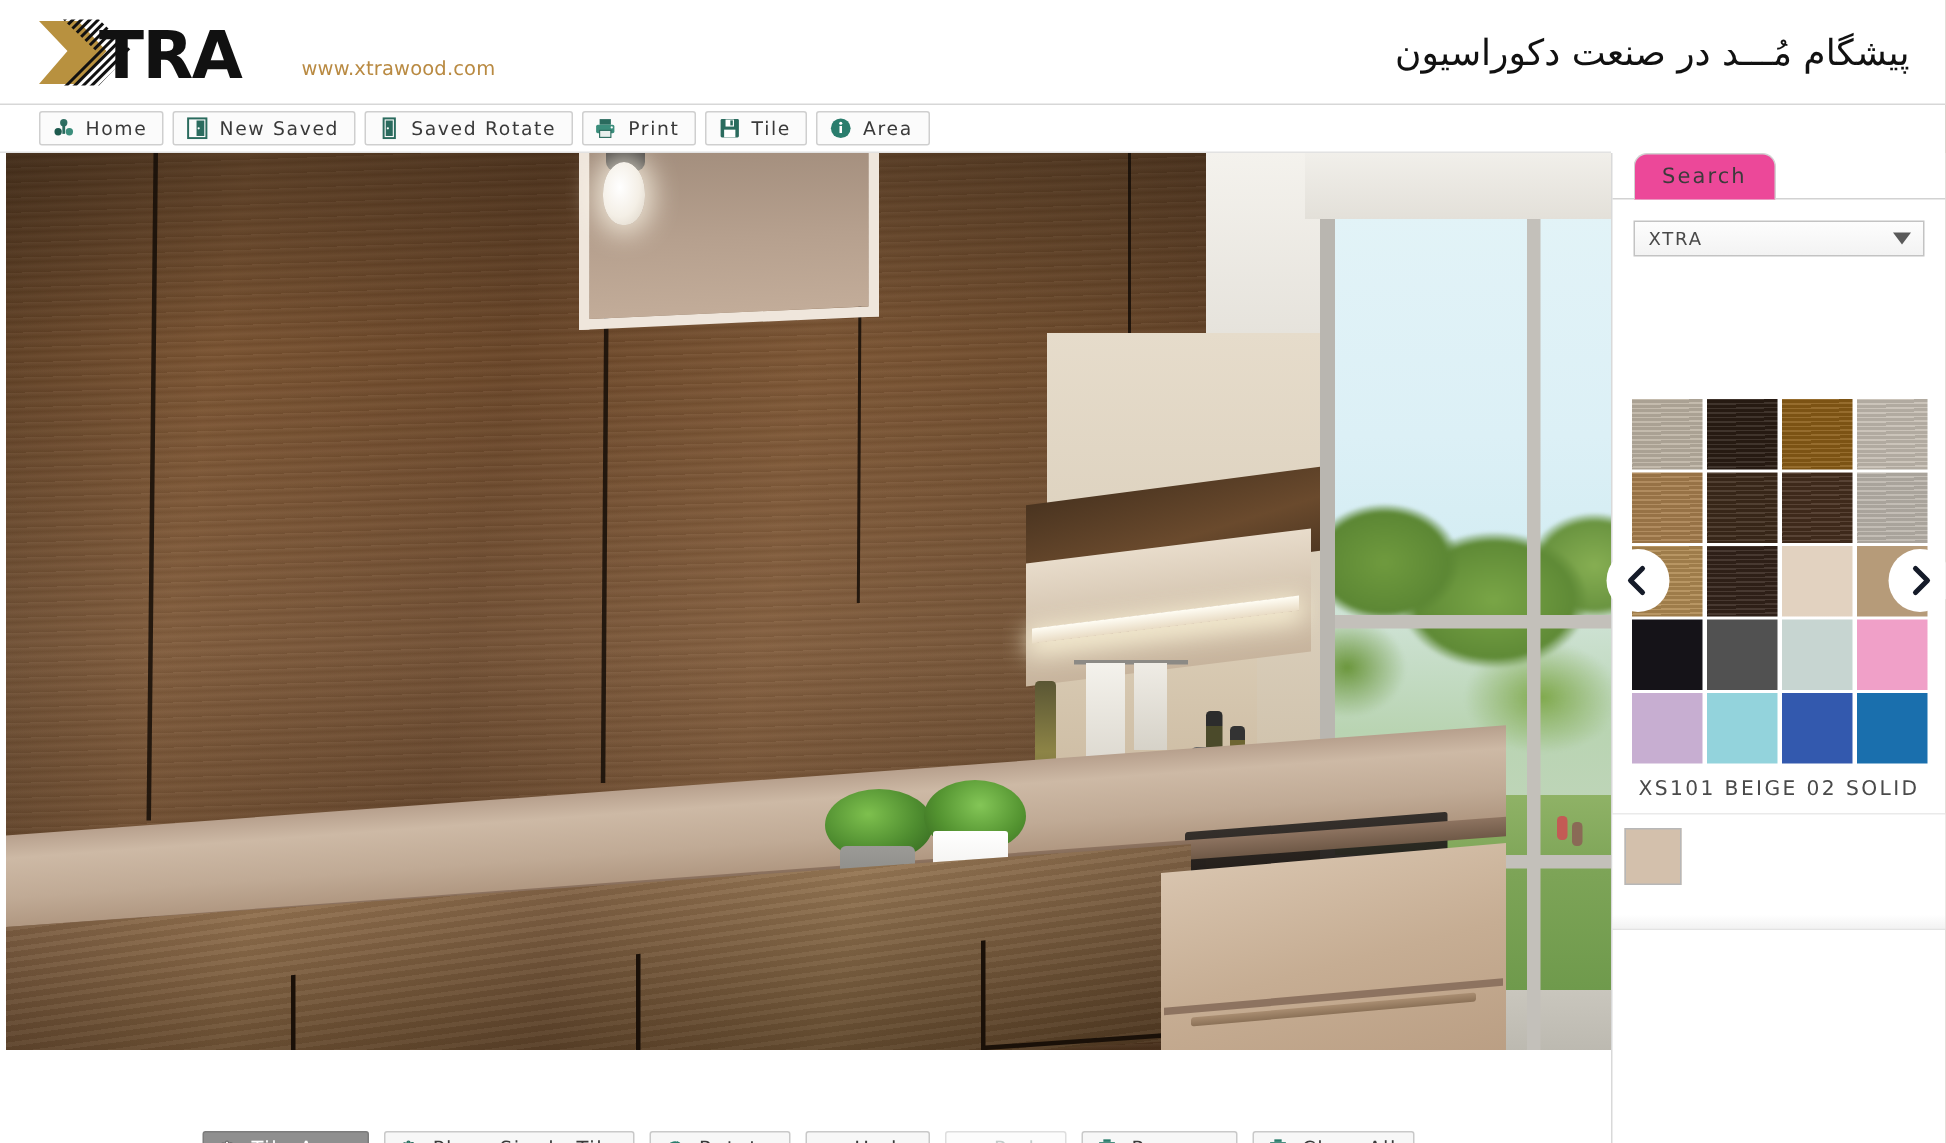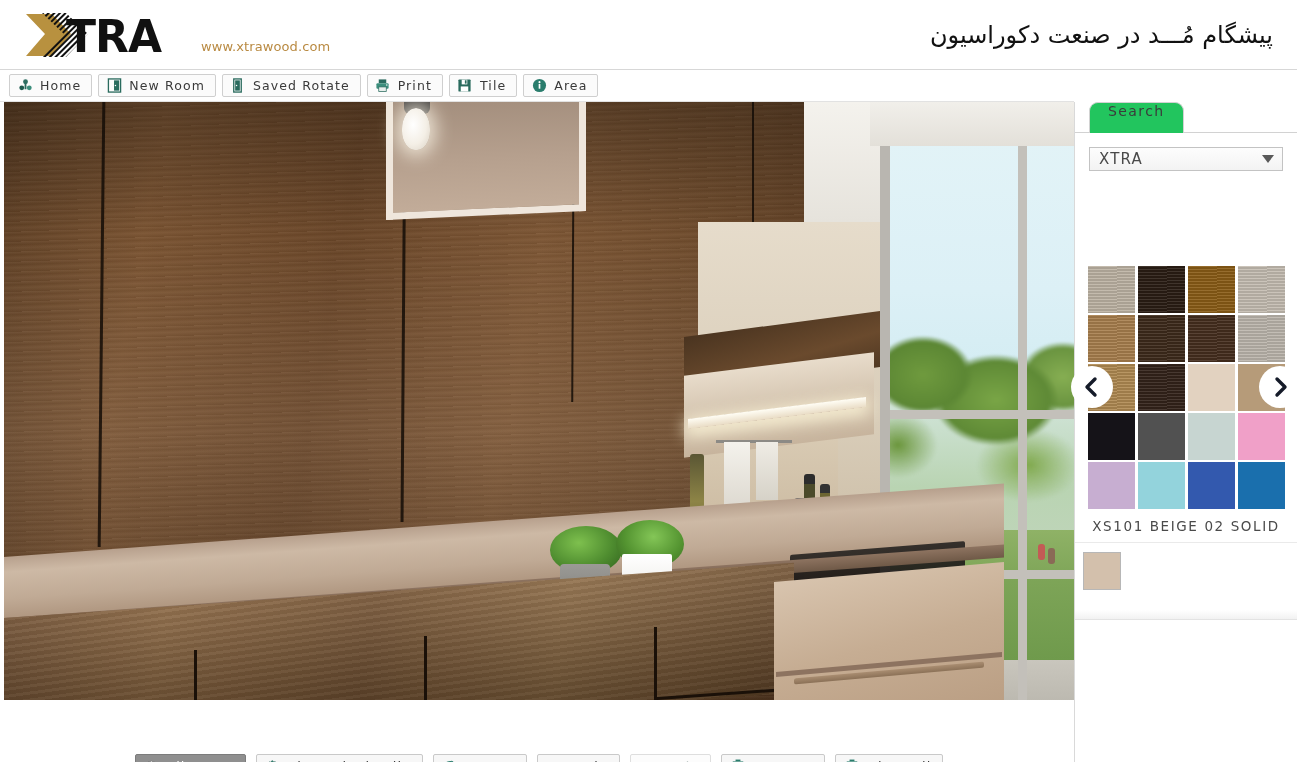--- a/index.html
+++ b/index.html
@@ -38,21 +38,21 @@
     letter-spacing: -0.3px;
     white-space: nowrap;
     padding-right: 2px;
   }
 
   
   .toolbar {
     height: 32px;
     background: #ffffff;
     display: flex; align-items: center;
-    padding-left: 9px;
+    padding-left: 26px;
     gap: 6px;
     border-bottom: 1px solid #e2e2e2;
     position: relative;
     width: 1074px;
   }
   .tb-btn {
     display: inline-flex; align-items: center; gap: 7px;
     height: 23px;
     padding: 0 10px 0 7px;
     background: #fbfbfb;
@@ -300,43 +300,43 @@
   
   .sidebar {
     width: 223px; height: 691px;
     background: #ffffff;
     border-left: 1px solid #d9d9d9;
     position: relative;
   }
   .tabrow { position: relative; height: 31px; border-bottom: 1px solid #d2d2d2; }
   .tab {
     position: absolute; left: 14px; top: 0; height: 31px;
-    padding: 0 18px; display: flex; align-items: flex-start;
-    background: #22c55e; border: 1px solid #d2d2d2; border-bottom: none;
+    padding: 0 18px; display: flex; align-items: center;
+    background: #ec4899; border: 1px solid #d2d2d2; border-bottom: none;
     border-radius: 9px 9px 0 0;
     font-size: 14px; color: #3b3b3b; letter-spacing: 1.4px;
     cursor: pointer; font-family: "DejaVu Sans", sans-serif;
   }
   .sb-pad { padding: 14px 14px 0 14px; }
   .search-box {
     display: flex; align-items: center; gap: 4px;
     height: 23px; border: 1px solid #bdbdbd; border-radius: 12px;
     padding: 0 10px; background: #fff; margin-bottom: 8px;
   }
   .search-box input {
     border: none; outline: none; width: 100%;
     font-size: 12.5px; color: #6b6b6b; letter-spacing: 1.2px;
     background: transparent; font-family: "DejaVu Sans", sans-serif;
   }
   .search-box input::placeholder { color: #9a9a9a; }
   .select-box {
     position: relative; height: 24px; border: 1px solid #c3c3c3;
     background: linear-gradient(180deg,#fdfdfd,#f3f3f3);
     display: flex; align-items: center; padding: 0 26px 0 9px;
-    font-size: 15px; color: #4a4a4a; letter-spacing: 1.2px; cursor: pointer;
+    font-size: 12px; color: #4a4a4a; letter-spacing: 1.2px; cursor: pointer;
     font-family: "DejaVu Sans", sans-serif;
   }
   .caret {
     position: absolute; right: 8px; top: 50%; transform: translateY(-50%);
     width: 0; height: 0; border-left: 6px solid transparent;
     border-right: 6px solid transparent; border-top: 8px solid #5a5a5a;
   }
 
   .swatch-area { position: relative; margin-top: 95px; padding: 0 12px; }
   .swatch-grid {
@@ -408,21 +408,21 @@
   </div>
 
   <div class="tb-btn">
     <span class="tb-ico">
       <svg width="15" height="15" viewBox="0 0 16 16">
         <rect x="1.5" y="1" width="13" height="14" fill="none" stroke="#2a6b5e" stroke-width="1.4"></rect>
         <rect x="7.5" y="2.5" width="5.5" height="11" fill="#2a6b5e"></rect>
         <circle cx="9" cy="8" r=".8" fill="#fff"></circle>
       </svg>
     </span>
-    <span>New Room</span>
+    <span>New Saved</span>
   </div>
 
   <div class="tb-btn">
     <span class="tb-ico">
       <svg width="15" height="15" viewBox="0 0 16 16">
         <rect x="4" y="1" width="8" height="14" fill="none" stroke="#2a6b5e" stroke-width="1.4"></rect>
         <rect x="5.5" y="2.5" width="5" height="11" fill="#2a6b5e"></rect>
         <circle cx="7" cy="8" r=".8" fill="#fff"></circle>
       </svg>
     </span>

